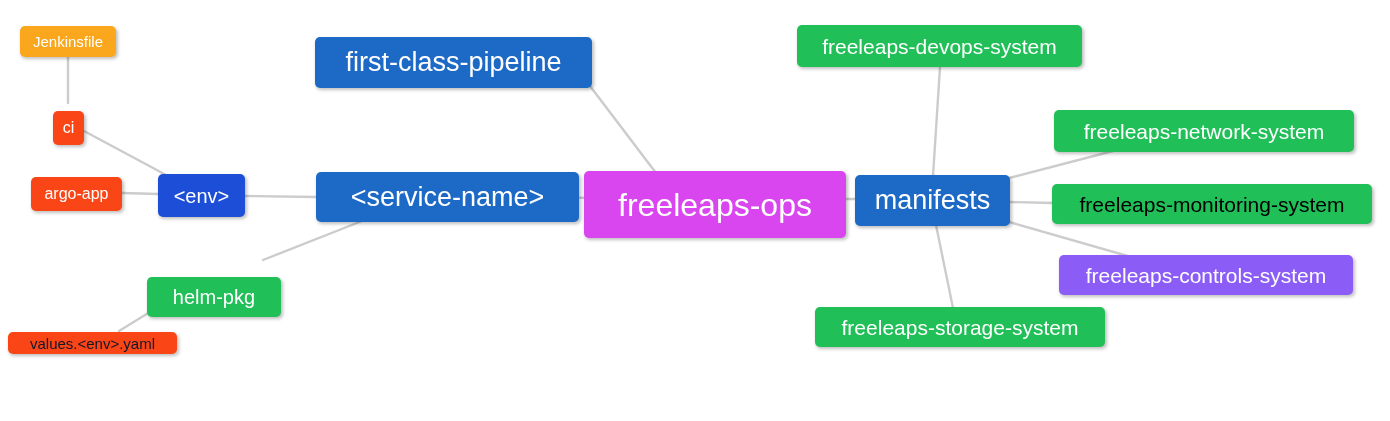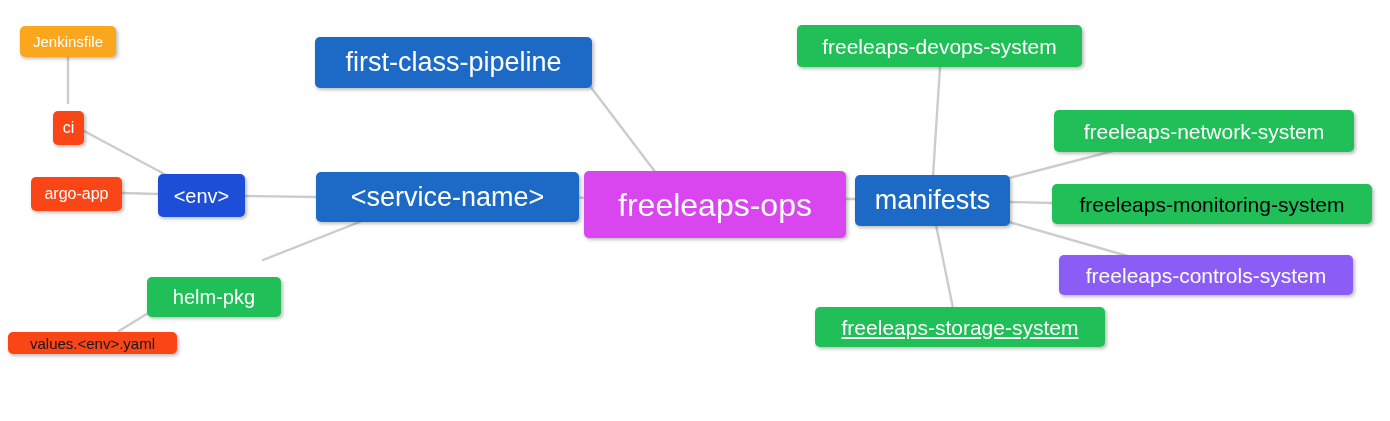--- a/index.html
+++ b/index.html
@@ -67,15 +67,15 @@
       <div class="node" style="left: 147px; top: 257px; width: 134px; height: 40px; font-size: 20px; background: rgb(33, 191, 88); color: rgb(255, 255, 255); margin-top: 20px;">helm-pkg</div>
       <div class="node" style="left: 8px; top: 332px; width: 169px; height: 22px; font-size: 15px; background: rgb(250, 69, 23); color: #0f172a;">values.&lt;env&gt;.yaml</div>
       <div class="node" style="left: 315px; top: 37px; width: 277px; height: 51px; font-size: 27px; background: rgb(29, 105, 198); color: #ffffff;">first-class-pipeline</div>
       <div class="node" style="left: 316px; top: 172px; width: 263px; height: 50px; font-size: 27px; background: rgb(29, 105, 198); color: rgb(255, 255, 255);">&lt;service-name&gt;</div>
       <div class="node" style="left: 584px; top: 171px; width: 262px; height: 67px; font-size: 32px; background: #d946ef; color: rgb(255, 255, 255);">freeleaps-ops</div>
       <div class="node" style="left: 855px; top: 175px; width: 155px; height: 51px; font-size: 27px; background: rgb(29, 105, 198); color: rgb(255, 255, 255); text-align: right;">manifests</div>
       <div class="node" style="left: 797px; top: 25px; width: 285px; height: 42px; font-size: 21px; background: rgb(33, 191, 88); color: rgb(255, 255, 255);">freeleaps-devops-system</div>
       <div class="node" style="left: 1054px; top: 110px; width: 300px; height: 42px; font-size: 21px; background: rgb(33, 191, 88); color: rgb(255, 255, 255);">freeleaps-network-system</div>
       <div class="node" style="left: 1052px; top: 184px; width: 320px; height: 40px; font-size: 21px; background: rgb(33, 191, 88); color: #000000;">freeleaps-monitoring-system</div>
       <div class="node" style="left: 1059px; top: 255px; width: 294px; height: 40px; font-size: 21px; background: #8b5cf6; color: rgb(255, 255, 255);">freeleaps-controls-system</div>
-      <div class="node" style="left: 815px; top: 307px; width: 290px; height: 40px; font-size: 21px; background: rgb(33, 191, 88); color: rgb(255, 255, 255); text-decoration: underline;">freeleaps-storage-system</div>
+      <div class="node" style="left: 815px; top: 307px; width: 290px; height: 40px; font-size: 21px; background: rgb(33, 191, 88); color: rgb(255, 255, 255);">freeleaps-storage-system</div>
     </div>
 </div>
 
 </body></html>

